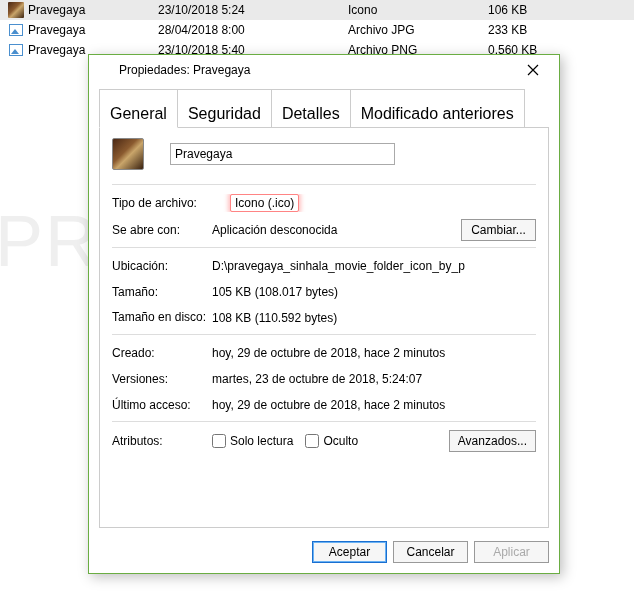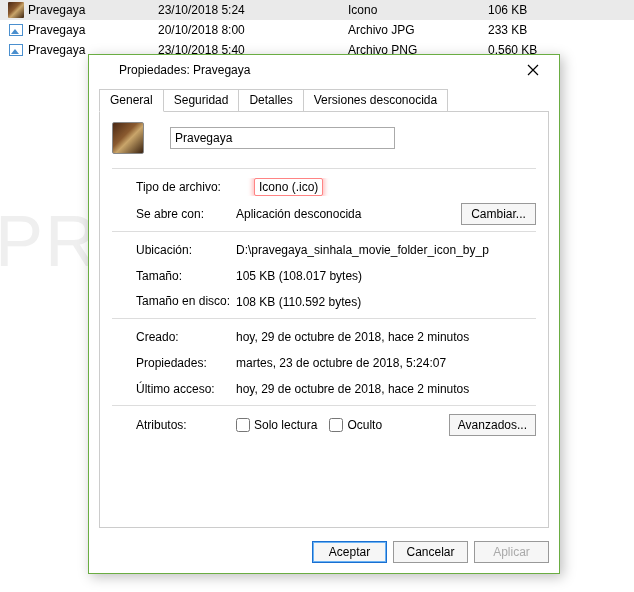--- a/index.html
+++ b/index.html
@@ -89,22 +89,22 @@
     cursor: default;
   }
   .tabs {
     display: flex;
     margin: 4px 10px 0 10px;
     position: relative;
   }
   .tab {
     border: 1px solid #ccc;
     border-bottom: none;
-    padding: 3px 10px 4px;
-    font-size: 12px;
+    padding: 15px 10px 4px;
+    font-size: 16px;
     background: #fff;
     position: relative;
     margin-right: -1px;
     cursor: default;
   }
   .tab.active {
     z-index: 2;
     border-bottom: 1px solid #fff;
   }
   .tabpanel {
@@ -116,21 +116,21 @@
     position: relative;
     top: -1px;
     overflow: hidden;
   }
   .row {
     display: flex;
     align-items: center;
     min-height: 20px;
     margin-bottom: 6px;
   }
-  .row .label { width: 100px; margin-left: 24px; }
+  .row .label { width: 100px; }
   .row .value { flex: 1; overflow: hidden; white-space: nowrap; text-overflow: ellipsis; }
   hr.sep {
     border: none;
     border-top: 1px solid #ddd;
     margin: 6px 0 8px;
   }
   .bigicon {
     width: 32px; height: 32px;
     background: linear-gradient(135deg, #4a2814, #8a5a2f 40%, #c9a56a 55%, #3a2210);
     border: 1px solid #888;
@@ -205,21 +205,21 @@
     <span class="fl-name">Pravegaya</span>
     <span class="fl-date">23/10/2018 5:24</span>
     <span class="fl-type">Icono</span>
     <span class="fl-size">106 KB</span>
   </div>
   <div class="fl-row">
     <span class="fl-icon">
         <span class="pic-icon"></span>
       </span>
     <span class="fl-name">Pravegaya</span>
-    <span class="fl-date">20/10/2018 8:00</span>
+    <span class="fl-date">28/04/2018 8:00</span>
     <span class="fl-type">Archivo JPG</span>
     <span class="fl-size">233 KB</span>
   </div>
   <div class="fl-row">
     <span class="fl-icon">
         <span class="pic-icon"></span>
       </span>
     <span class="fl-name">Pravegaya</span>
     <span class="fl-date">23/10/2018 5:40</span>
     <span class="fl-type">Archivo PNG</span>
@@ -238,21 +238,21 @@
       <svg width="12" height="12" viewBox="0 0 12 12">
           <path d="M1 1 L11 11 M11 1 L1 11" stroke="#000" stroke-width="1.2"></path>
         </svg>
     </span>
   </div>
 
   <div class="tabs">
     <div class="tab active">General</div>
     <div class="tab">Seguridad</div>
     <div class="tab">Detalles</div>
-    <div class="tab">Versiones desconocida</div>
+    <div class="tab">Modificado anteriores</div>
   </div>
 
   <div class="tabpanel">
     <div class="row" style="margin-bottom:14px">
       <span class="bigicon"></span>
       <input class="textbox" type="text" value="Pravegaya" style="">
     </div>
     <hr class="sep">
 
     <div class="row">
@@ -278,21 +278,21 @@
       <span class="label" style="line-height:1.1">Tamaño en disco:</span>
       <span class="value">108 KB (110.592 bytes)</span>
     </div>
     <hr class="sep">
 
     <div class="row">
       <span class="label">Creado:</span>
       <span class="value">hoy, 29 de octubre de 2018, hace 2 minutos</span>
     </div>
     <div class="row">
-      <span class="label">Propiedades:</span>
+      <span class="label">Versiones:</span>
       <span class="value">martes, 23 de octubre de 2018, 5:24:07</span>
     </div>
     <div class="row">
       <span class="label">Último acceso:</span>
       <span class="value">hoy, 29 de octubre de 2018, hace 2 minutos</span>
     </div>
     <hr class="sep">
 
     <div class="row">
       <span class="label">Atributos:</span>

